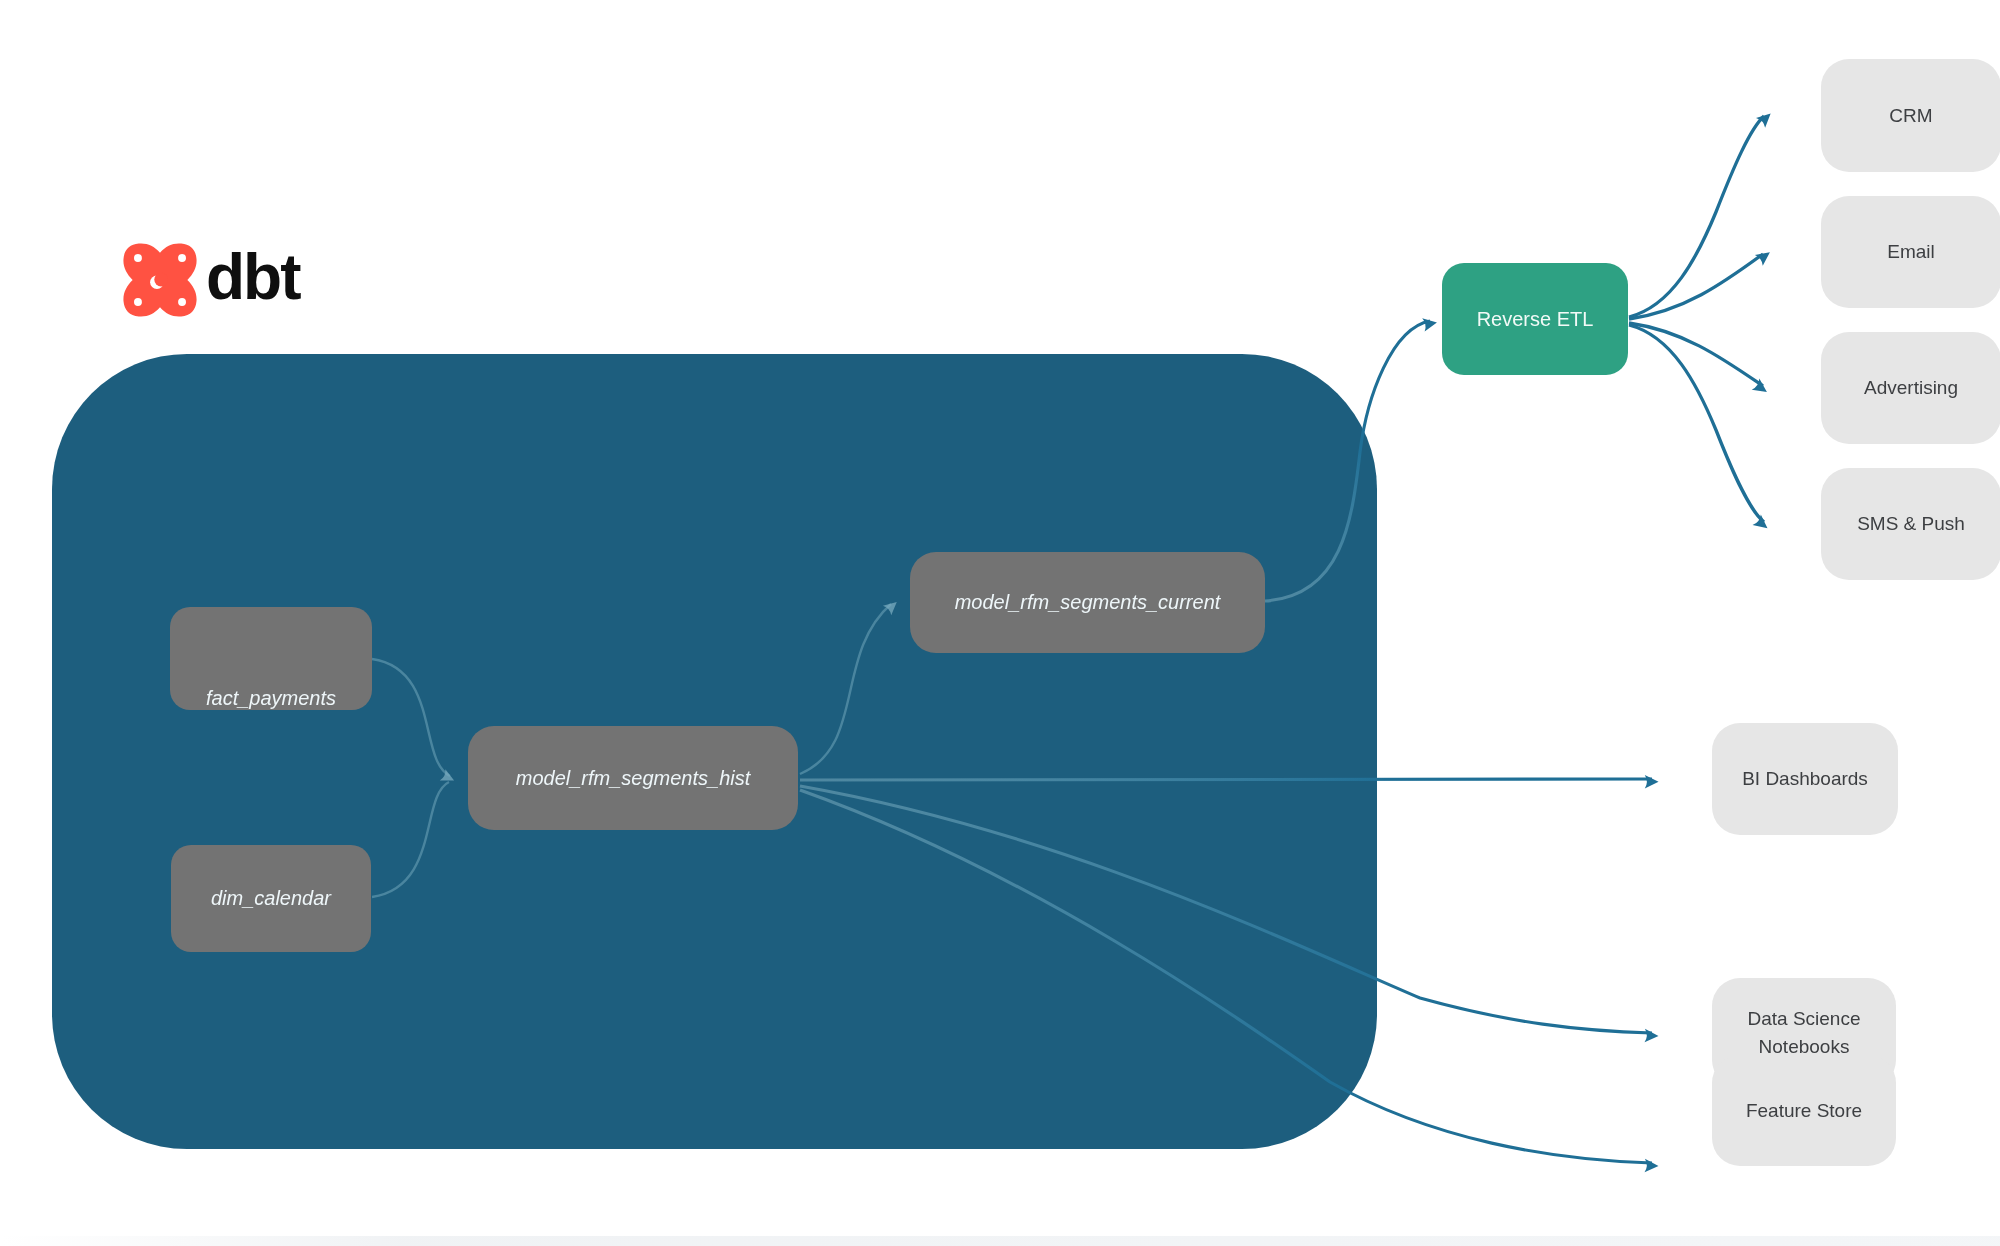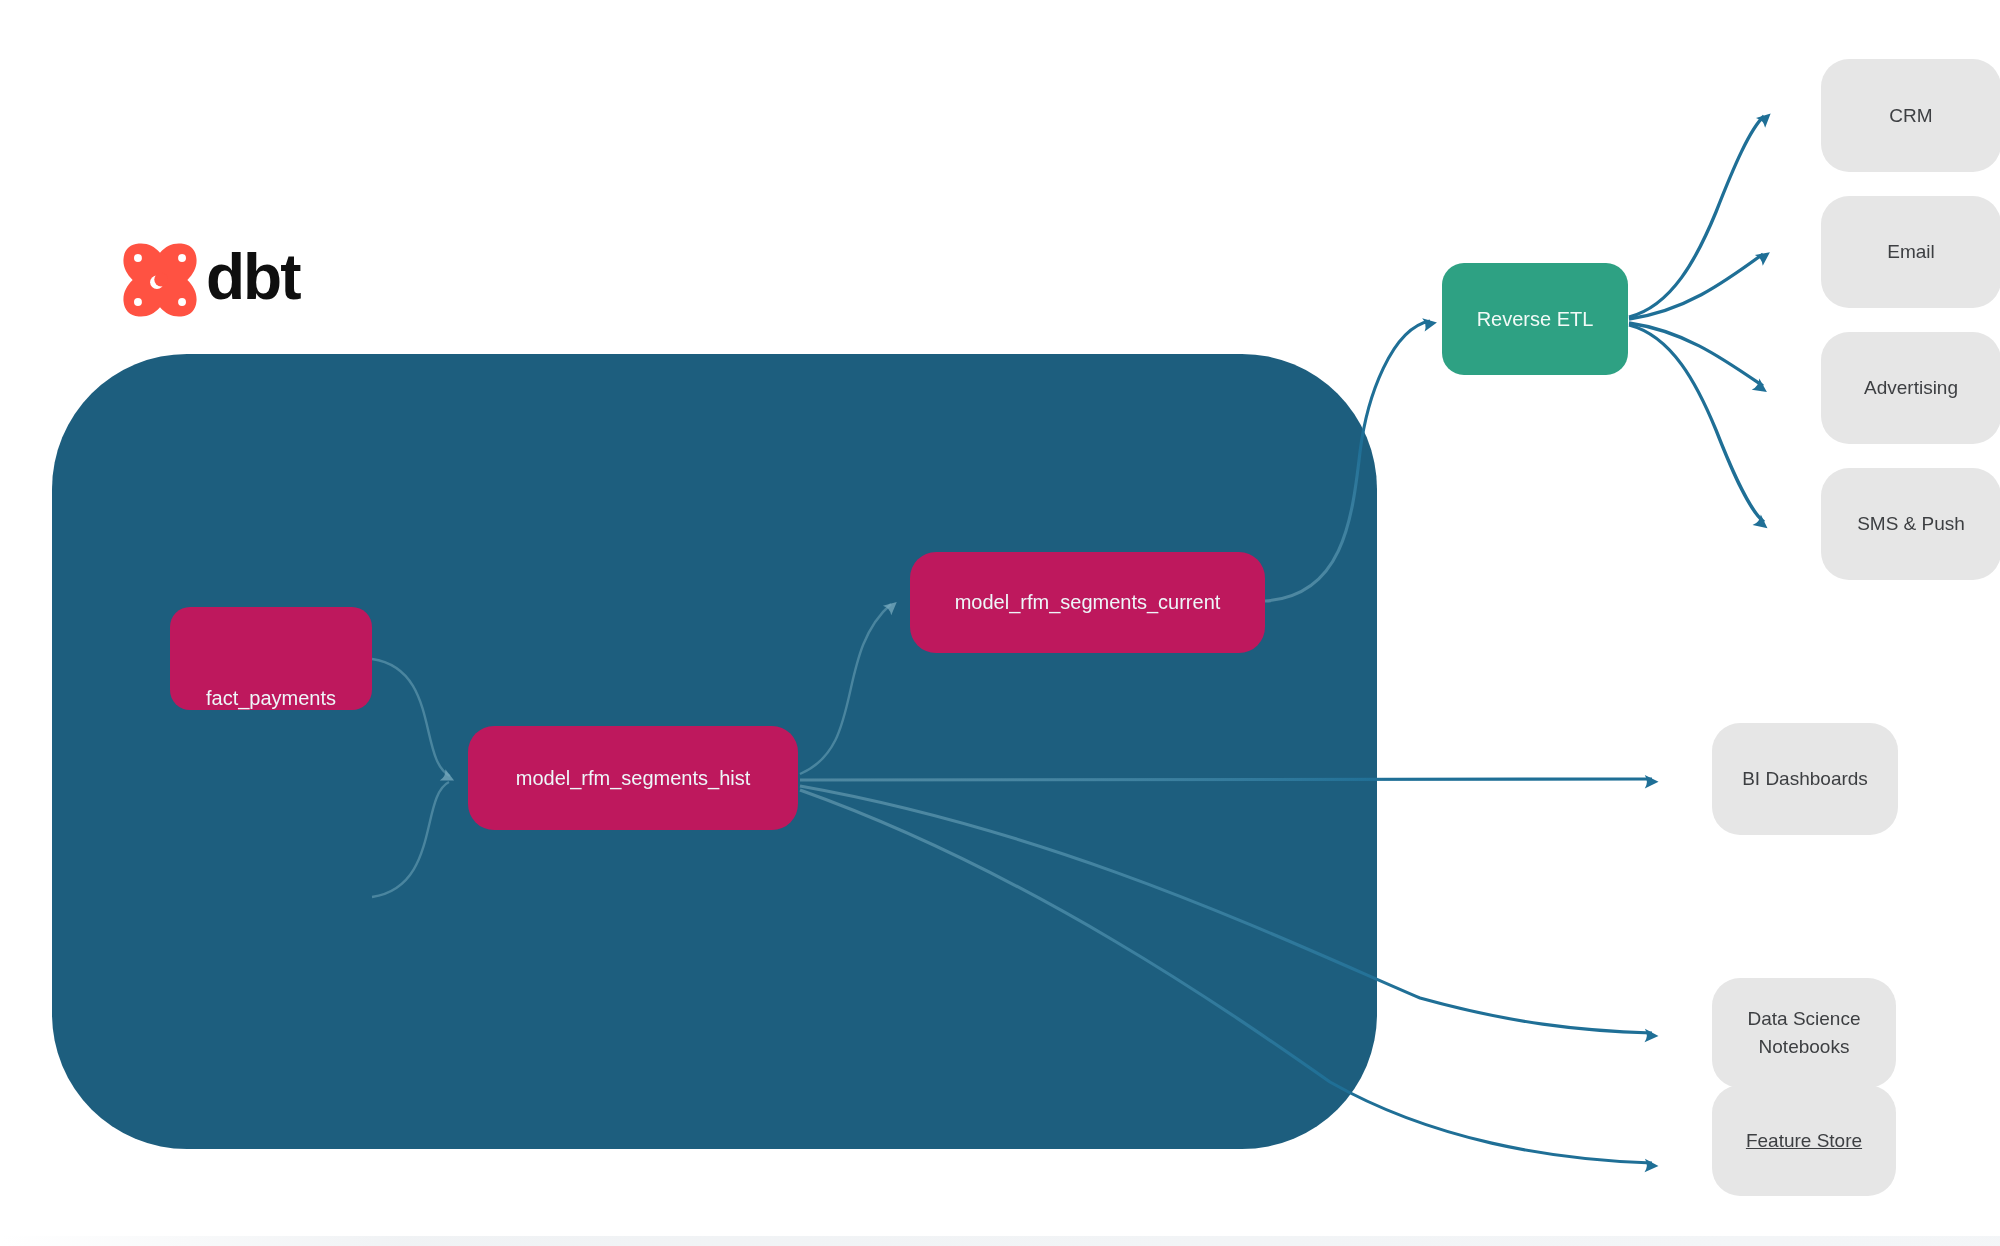--- a/index.html
+++ b/index.html
@@ -15,23 +15,23 @@
   .logo-text{font-size:64px;font-weight:800;color:#0f0f0f;letter-spacing:-2px;line-height:1;margin-top:-6px;}
 
   
   .warehouse{
     position:absolute;left:52px;top:354px;width:1325px;height:795px;
     background:#1d5e7e;border-radius:135px;
   }
 
   
   .node{
-    position:absolute;background:#be185d;border-radius:20px;
+    position:absolute;background:#737373;border-radius:20px;
     display:flex;align-items:center;justify-content:center;
-    color:#eef6f9;font-size:20px;text-align:center;
+    color:#eef6f9;font-size:20px;text-align:center;font-style:italic;
   }
   .n-fact{left:170px;top:607px;width:202px;height:103px;align-items:flex-end;}
   .n-dim{left:171px;top:845px;width:200px;height:107px;}
   .n-hist{left:468px;top:726px;width:330px;height:104px;border-radius:26px;}
   .n-current{left:910px;top:552px;width:355px;height:101px;border-radius:26px;}
 
   
   .etl{
     position:absolute;left:1442px;top:263px;width:186px;height:112px;
     background:#2ea183;border-radius:22px;
@@ -45,21 +45,21 @@
     display:flex;align-items:center;justify-content:center;
     color:#3d3f42;font-size:19px;text-align:center;line-height:1.45;
     padding:0 18px;box-sizing:border-box;margin-left:43px;
   }
   .d-crm{left:1778px;top:59px;width:180px;height:113px;}
   .d-email{left:1778px;top:196px;width:180px;height:112px;}
   .d-adv{left:1778px;top:332px;width:180px;height:112px;}
   .d-sms{left:1778px;top:468px;width:180px;height:112px;}
   .d-bi{left:1669px;top:723px;width:186px;height:112px;justify-content:center;}
   .d-ds{left:1669px;top:978px;width:184px;height:110px;}
-  .d-fs{left:1669px;top:1085px;width:184px;height:111px;text-decoration:underline;}
+  .d-fs{left:1669px;top:1055px;width:184px;height:111px;}
 
   .bottom-edge{
     position:absolute;left:0;bottom:0;width:2000px;height:10px;
     background:linear-gradient(to right, rgba(220,226,230,0.0), rgba(228,232,236,0.55) 20%, rgba(232,236,240,0.5));
   }
 </style>
 </head>
 <body>
 
 <div class="stage">
@@ -125,20 +125,23 @@
       <path d="M 1629 317 C 1672 306, 1697 258, 1716 212 C 1734 166, 1750 129, 1764 116" marker-end="url(#arrow)"></path>
       <path d="M 1629 319 C 1684 311, 1722 284, 1763 254" marker-end="url(#arrow)"></path>
       <path d="M 1629 323 C 1684 331, 1722 358, 1763 386" marker-end="url(#arrow)"></path>
       <path d="M 1629 325 C 1672 336, 1697 384, 1716 430 C 1734 476, 1750 511, 1764 522" marker-end="url(#arrow)"></path>
     </g>
   </svg>
 
   <div class="node n-fact">
     <span>fact_payments</span>
   </div>
+  <div class="node n-dim">
+    <span>dim_calendar</span>
+  </div>
   <div class="node n-hist">
     <span>model_rfm_segments_hist</span>
   </div>
   <div class="node n-current">
     <span>model_rfm_segments_current</span>
   </div>
 
   <div class="etl">
     <span>Reverse ETL</span>
   </div>

